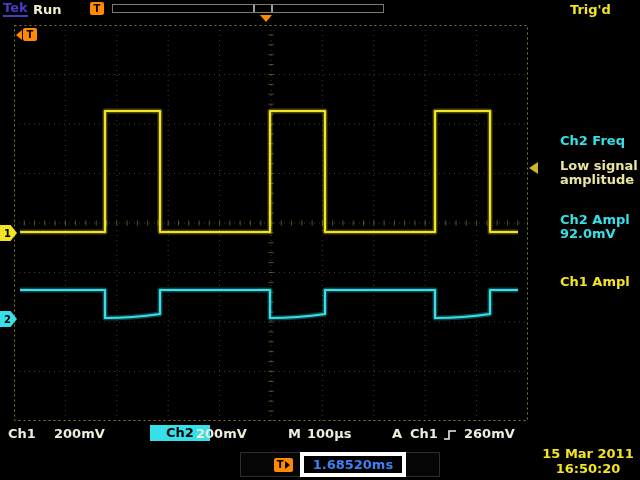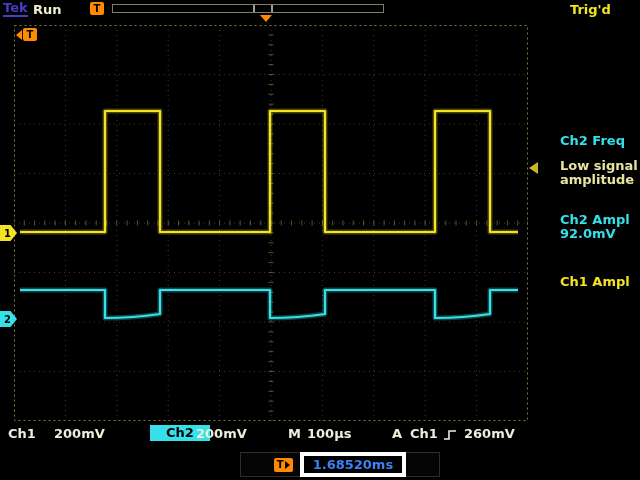--- a/index.html
+++ b/index.html
@@ -241,14 +241,18 @@
   </svg>
   <span class="sb" style="left:464px">260mV</span>
 
   <div class="abs" id="delay-box">
     <span class="tbadge" id="delay-badge">
       <span>T</span>
       <span class="badge-arrow"></span>
     </span>
     <span id="delay-value">1.68520ms</span>
   </div>
+  <div class="abs" id="datetime">
+    <div>15 Mar 2011</div>
+    <div>16:50:20</div>
+  </div>
 
 </div>
 
 </body></html>

